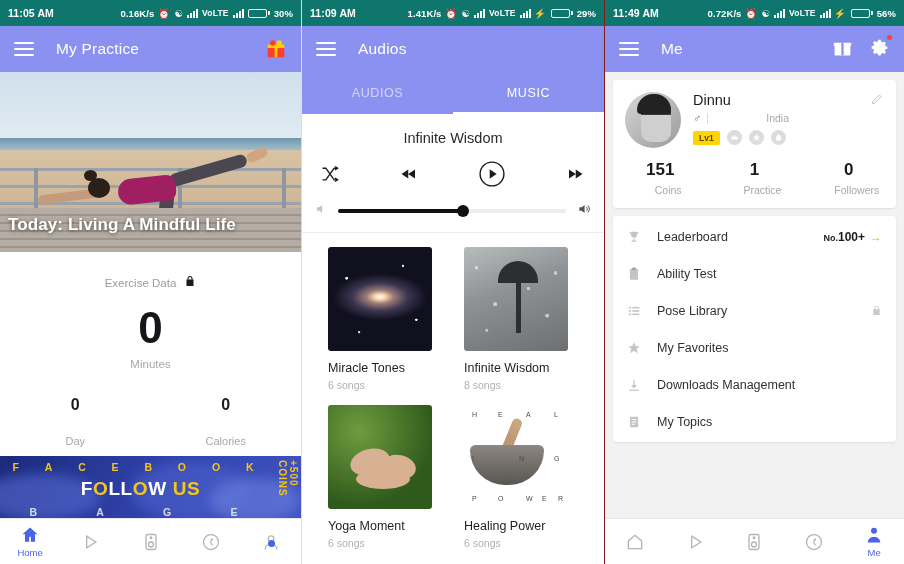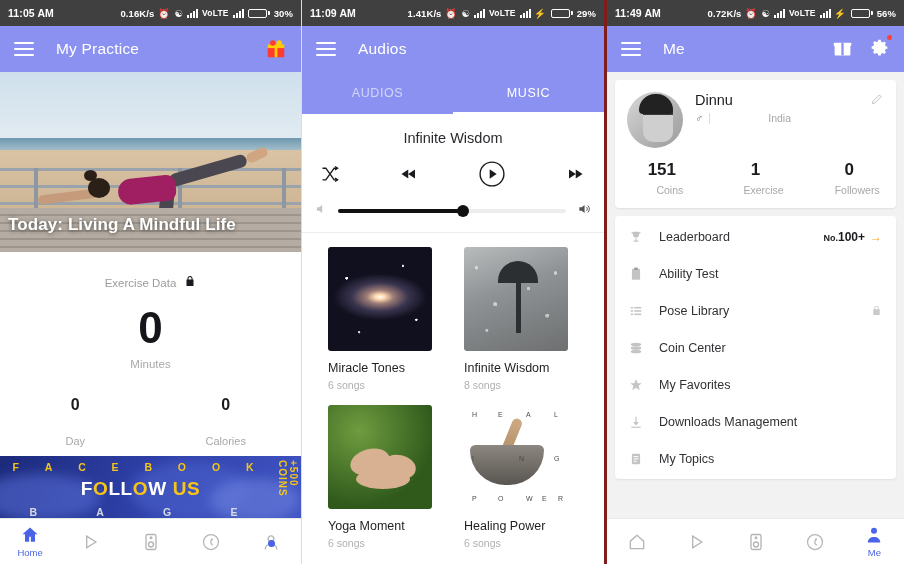--- a/index.html
+++ b/index.html
@@ -6,25 +6,25 @@
   html, body {
     width: 904px; height: 564px;
     background: #ffffff;
     font-family: "Liberation Sans", sans-serif;
     overflow: hidden;
   }
   .screens { display: flex; width: 904px; height: 564px; }
   .screen { position: relative; height: 564px; background: #fff; overflow: hidden; }
   .s1 { width: 301px; }
   .s2 { width: 303px; border-left: 1px solid #dcdcdc; }
-  .s3 { width: 300px; border-left: 3px solid #7f1d1d; background: #f2f2f2; }
+  .s3 { width: 300px; border-left: 1px solid #7f1d1d; background: #f2f2f2; }
 
   
   .statusbar {
-    height: 26px; background: #404040; color: #fff;
+    height: 26px; background: #0f766e; color: #fff;
     display: flex; align-items: center; padding: 0 8px;
     font-size: 10.5px; letter-spacing: .1px;
   }
   .sb-time { font-weight: bold; font-size: 10.5px; }
   .sb-right { margin-left: auto; display: flex; align-items: center; gap: 4px; }
   .sb-rate { font-size: 9.5px; font-weight: bold; }
   .sb-ico { font-size: 9.5px; opacity: .95; }
   .sb-volte { font-size: 8.5px; font-weight: bold; letter-spacing: .2px;}
   .bars { display: inline-flex; align-items: flex-end; gap: 1px; height: 9px; }
   .bars i { display:block; width: 2px; background: #fff; }
@@ -557,35 +557,53 @@
           <span class="face"></span>
             <span class="hair"></span>
         </div>
         <div class="pinfo">
           <div class="pname">Dinnu</div>
           <div class="prow2">
             <span class="gender">♂</span>
             <span class="vline"></span>
             <span class="country">India</span>
           </div>
+          <div class="badges">
+            <span class="lv">Lv1</span>
+            <span class="bcircle">
+              <svg width="9" height="9" viewBox="0 0 24 24" fill="#fff">
+                  <path d="M3 8l4 4 5-7 5 7 4-4v9H3z"></path>
+                </svg>
+            </span>
+            <span class="bcircle">
+              <svg width="9" height="9" viewBox="0 0 24 24" fill="#fff">
+                  <path d="M12 2l3 7h7l-5.5 4.3L18.5 21 12 16.8 5.5 21l2-7.7L2 9h7z"></path>
+                </svg>
+            </span>
+            <span class="bcircle">
+              <svg width="9" height="9" viewBox="0 0 24 24" fill="#fff">
+                  <path d="M12 2C9 7 5 9 5 14a7 7 0 0 0 14 0c0-5-4-7-7-12z"></path>
+                </svg>
+            </span>
+          </div>
         </div>
         <span class="edit-icon">
           <svg width="14" height="14" viewBox="0 0 24 24" fill="none" stroke="#bdbdbd" stroke-width="1.6">
               <path d="M4 20l4-1 11-11-3-3L5 16z"></path>
             </svg>
         </span>
       </div>
       <div class="stats">
         <div class="stat">
           <div class="n">151</div>
           <div class="c">Coins</div>
         </div>
         <div class="stat">
           <div class="n">1</div>
-          <div class="c">Exercise</div>
+          <div class="c">Practice</div>
         </div>
         <div class="stat">
           <div class="n">0</div>
           <div class="c">Followers</div>
         </div>
       </div>
     </div>
 
 
     <div class="card menu">
@@ -624,30 +642,20 @@
         <span class="mlabel">Pose Library</span>
         <span class="mright lock-g">
           <svg width="11" height="13" viewBox="0 0 24 24" fill="#c9c9c9">
               <path d="M17 9V7a5 5 0 0 0-10 0v2H5v13h14V9h-2zm-8-2a3 3 0 0 1 6 0v2H9V7z"></path>
             </svg>
         </span>
       </div>
       <div class="mitem">
         <span class="mico">
           <svg width="14" height="14" viewBox="0 0 24 24" fill="#c4c4c4">
-              <ellipse cx="12" cy="6" rx="9" ry="3.2"></ellipse>
-              <ellipse cx="12" cy="12" rx="9" ry="3.2"></ellipse>
-              <ellipse cx="12" cy="18" rx="9" ry="3.2"></ellipse>
-            </svg>
-        </span>
-        <span class="mlabel">Coin Center</span>
-      </div>
-      <div class="mitem">
-        <span class="mico">
-          <svg width="14" height="14" viewBox="0 0 24 24" fill="#c4c4c4">
               <path d="M12 2l3 7h7l-5.5 4.3L18.5 21 12 16.8 5.5 21l2-7.7L2 9h7z"></path>
             </svg>
         </span>
         <span class="mlabel">My Favorites</span>
       </div>
       <div class="mitem">
         <span class="mico">
           <svg width="14" height="14" viewBox="0 0 24 24" fill="#c4c4c4">
               <path d="M11 3h2v9h4l-5 6-5-6h4z"></path>
               <rect x="4" y="20" width="16" height="2"></rect>

